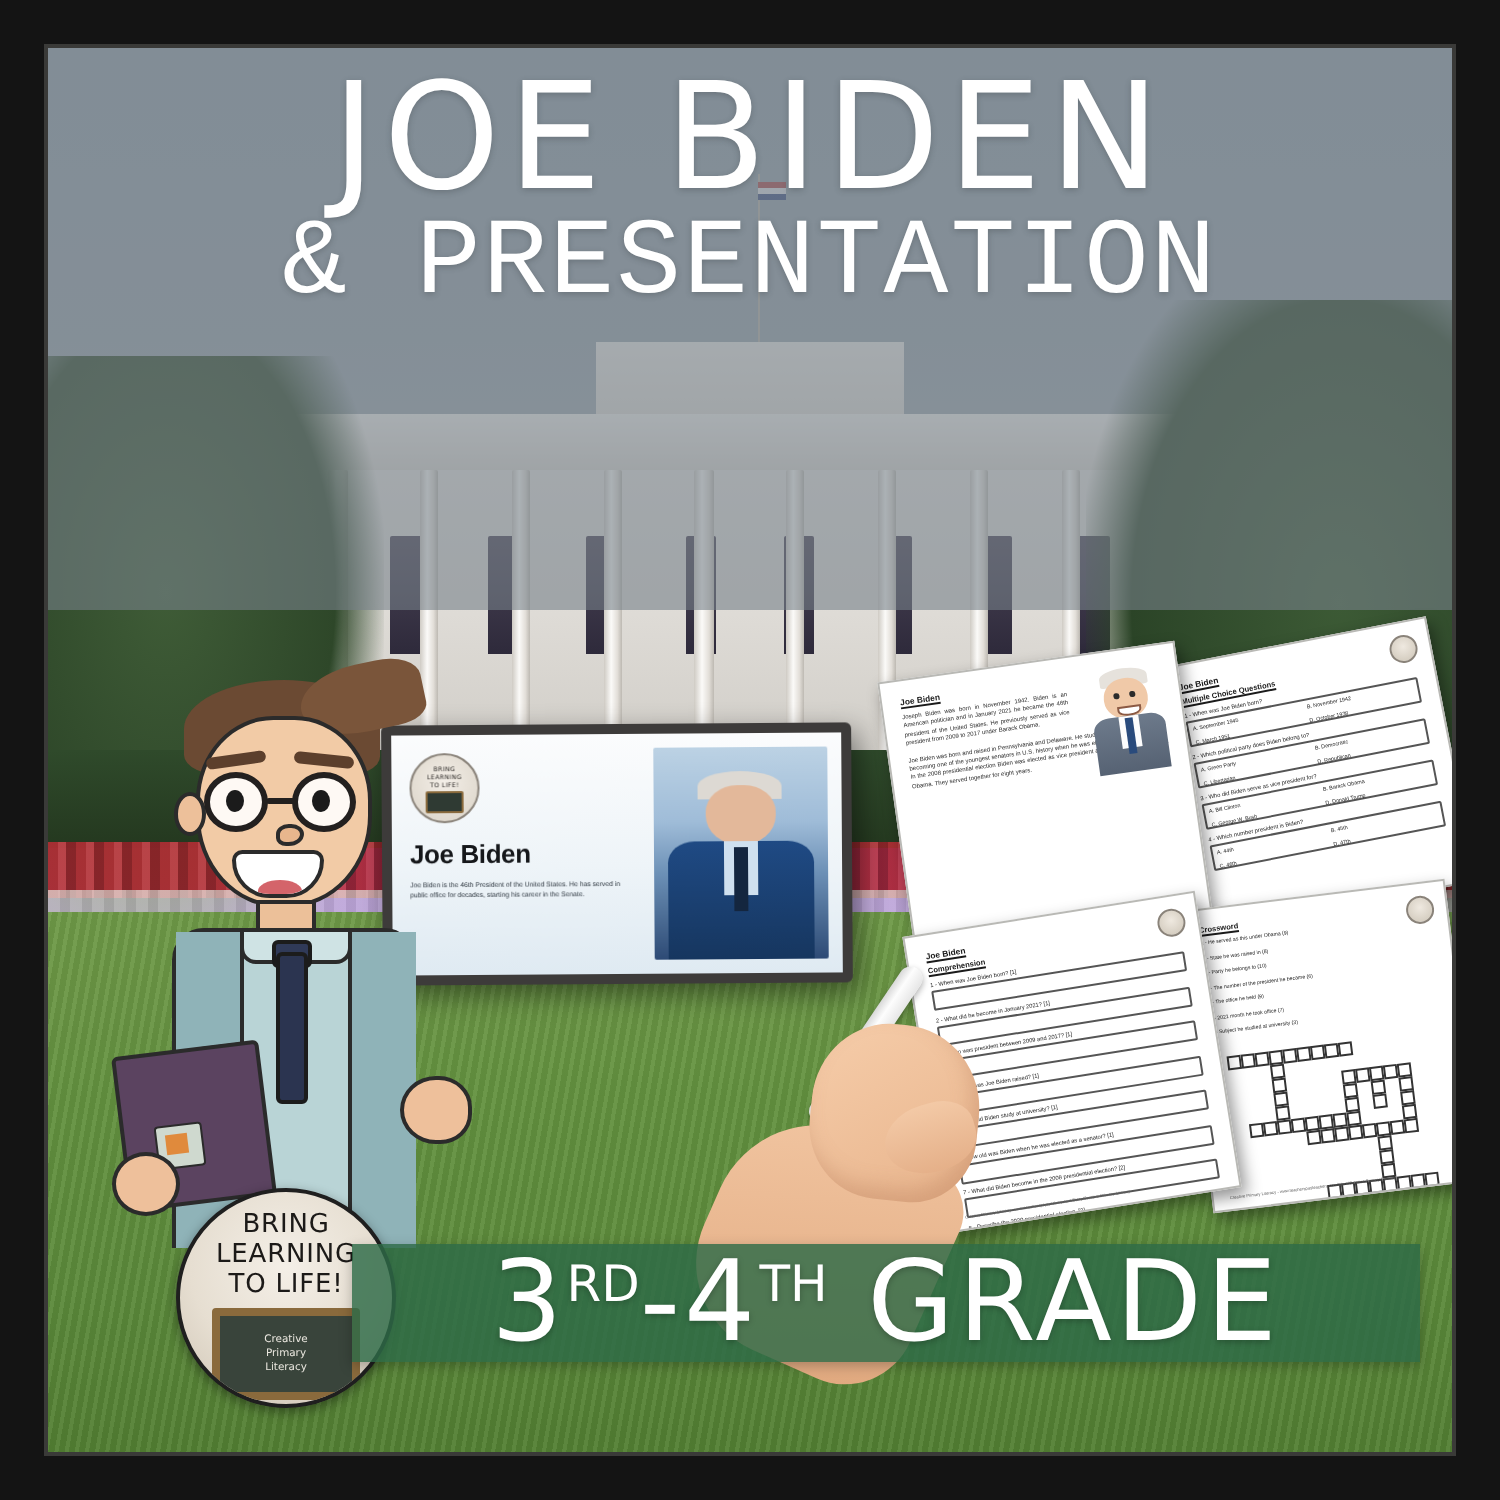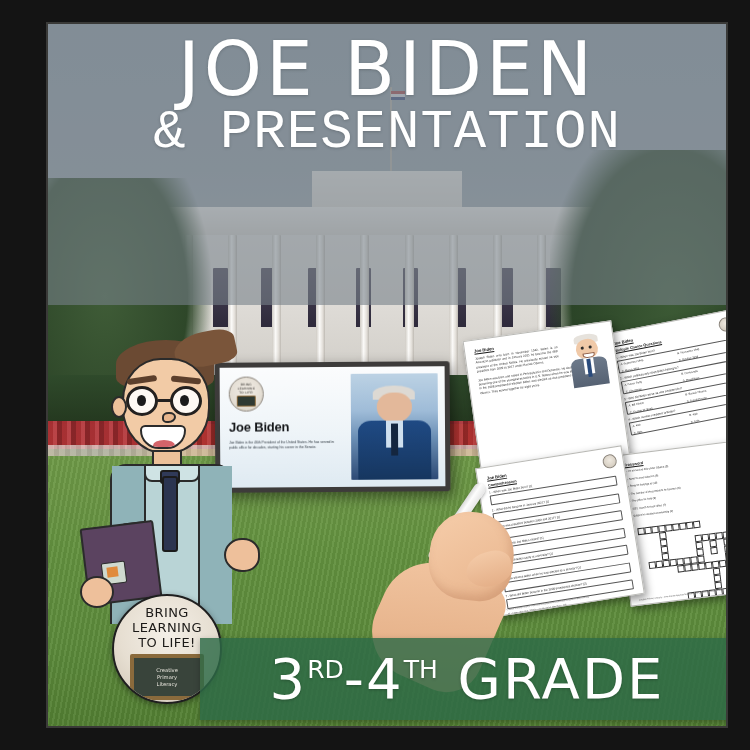--- a/index.html
+++ b/index.html
@@ -12,22 +12,21 @@
     position:relative;width:750px;height:750px;
     background:#141414;
     box-sizing:border-box;
     padding:22px;
   }
   
   .frame{
     position:absolute;left:22px;top:22px;right:22px;bottom:22px;
     border:2px solid #3a3a38;
     overflow:hidden;
-    background:#a16207;
-    margin-left:24px;
+    background:#6d28d9;
   }
   
   .photo{position:absolute;inset:0;overflow:hidden;}
   .sky{
     position:absolute;left:0;top:0;right:0;height:46%;
     background:linear-gradient(#93a0ab 0%, #9aa5ad 45%, #aab2b7 100%);
   }
   .wh-building{
     position:absolute;left:16%;top:26%;width:68%;height:26%;
     background:linear-gradient(#e9e7e4 0%, #dedbd6 55%, #cfccc6 100%);
@@ -270,21 +269,21 @@
     letter-spacing:.4px;text-align:center;
   }
   .badge-board{
     margin-top:4px;width:66px;height:38px;
     background:#39443b;border:4px solid #8a6a3c;border-radius:2px;
     display:flex;flex-direction:column;align-items:center;justify-content:center;
   }
   .badge-board span{font-size:5.2px;line-height:7px;color:#e9e6de;font-family:"DejaVu Sans",sans-serif;}
   
   .grade-banner{
-    position:absolute;left:152px;top:614px;width:534px;height:82px;
+    position:absolute;left:152px;top:598px;width:534px;height:59px;
     background:rgba(45,106,71,.82);
     display:flex;align-items:center;justify-content:center;
     box-shadow:0 2px 6px rgba(0,0,0,.25);
   }
   .grade-text{
     font-family:"DejaVu Sans", sans-serif;
     color:#ffffff;font-size:56px;line-height:1;letter-spacing:2px;
     white-space:nowrap;
     text-shadow:0 1px 3px rgba(0,0,0,.25);
   }

